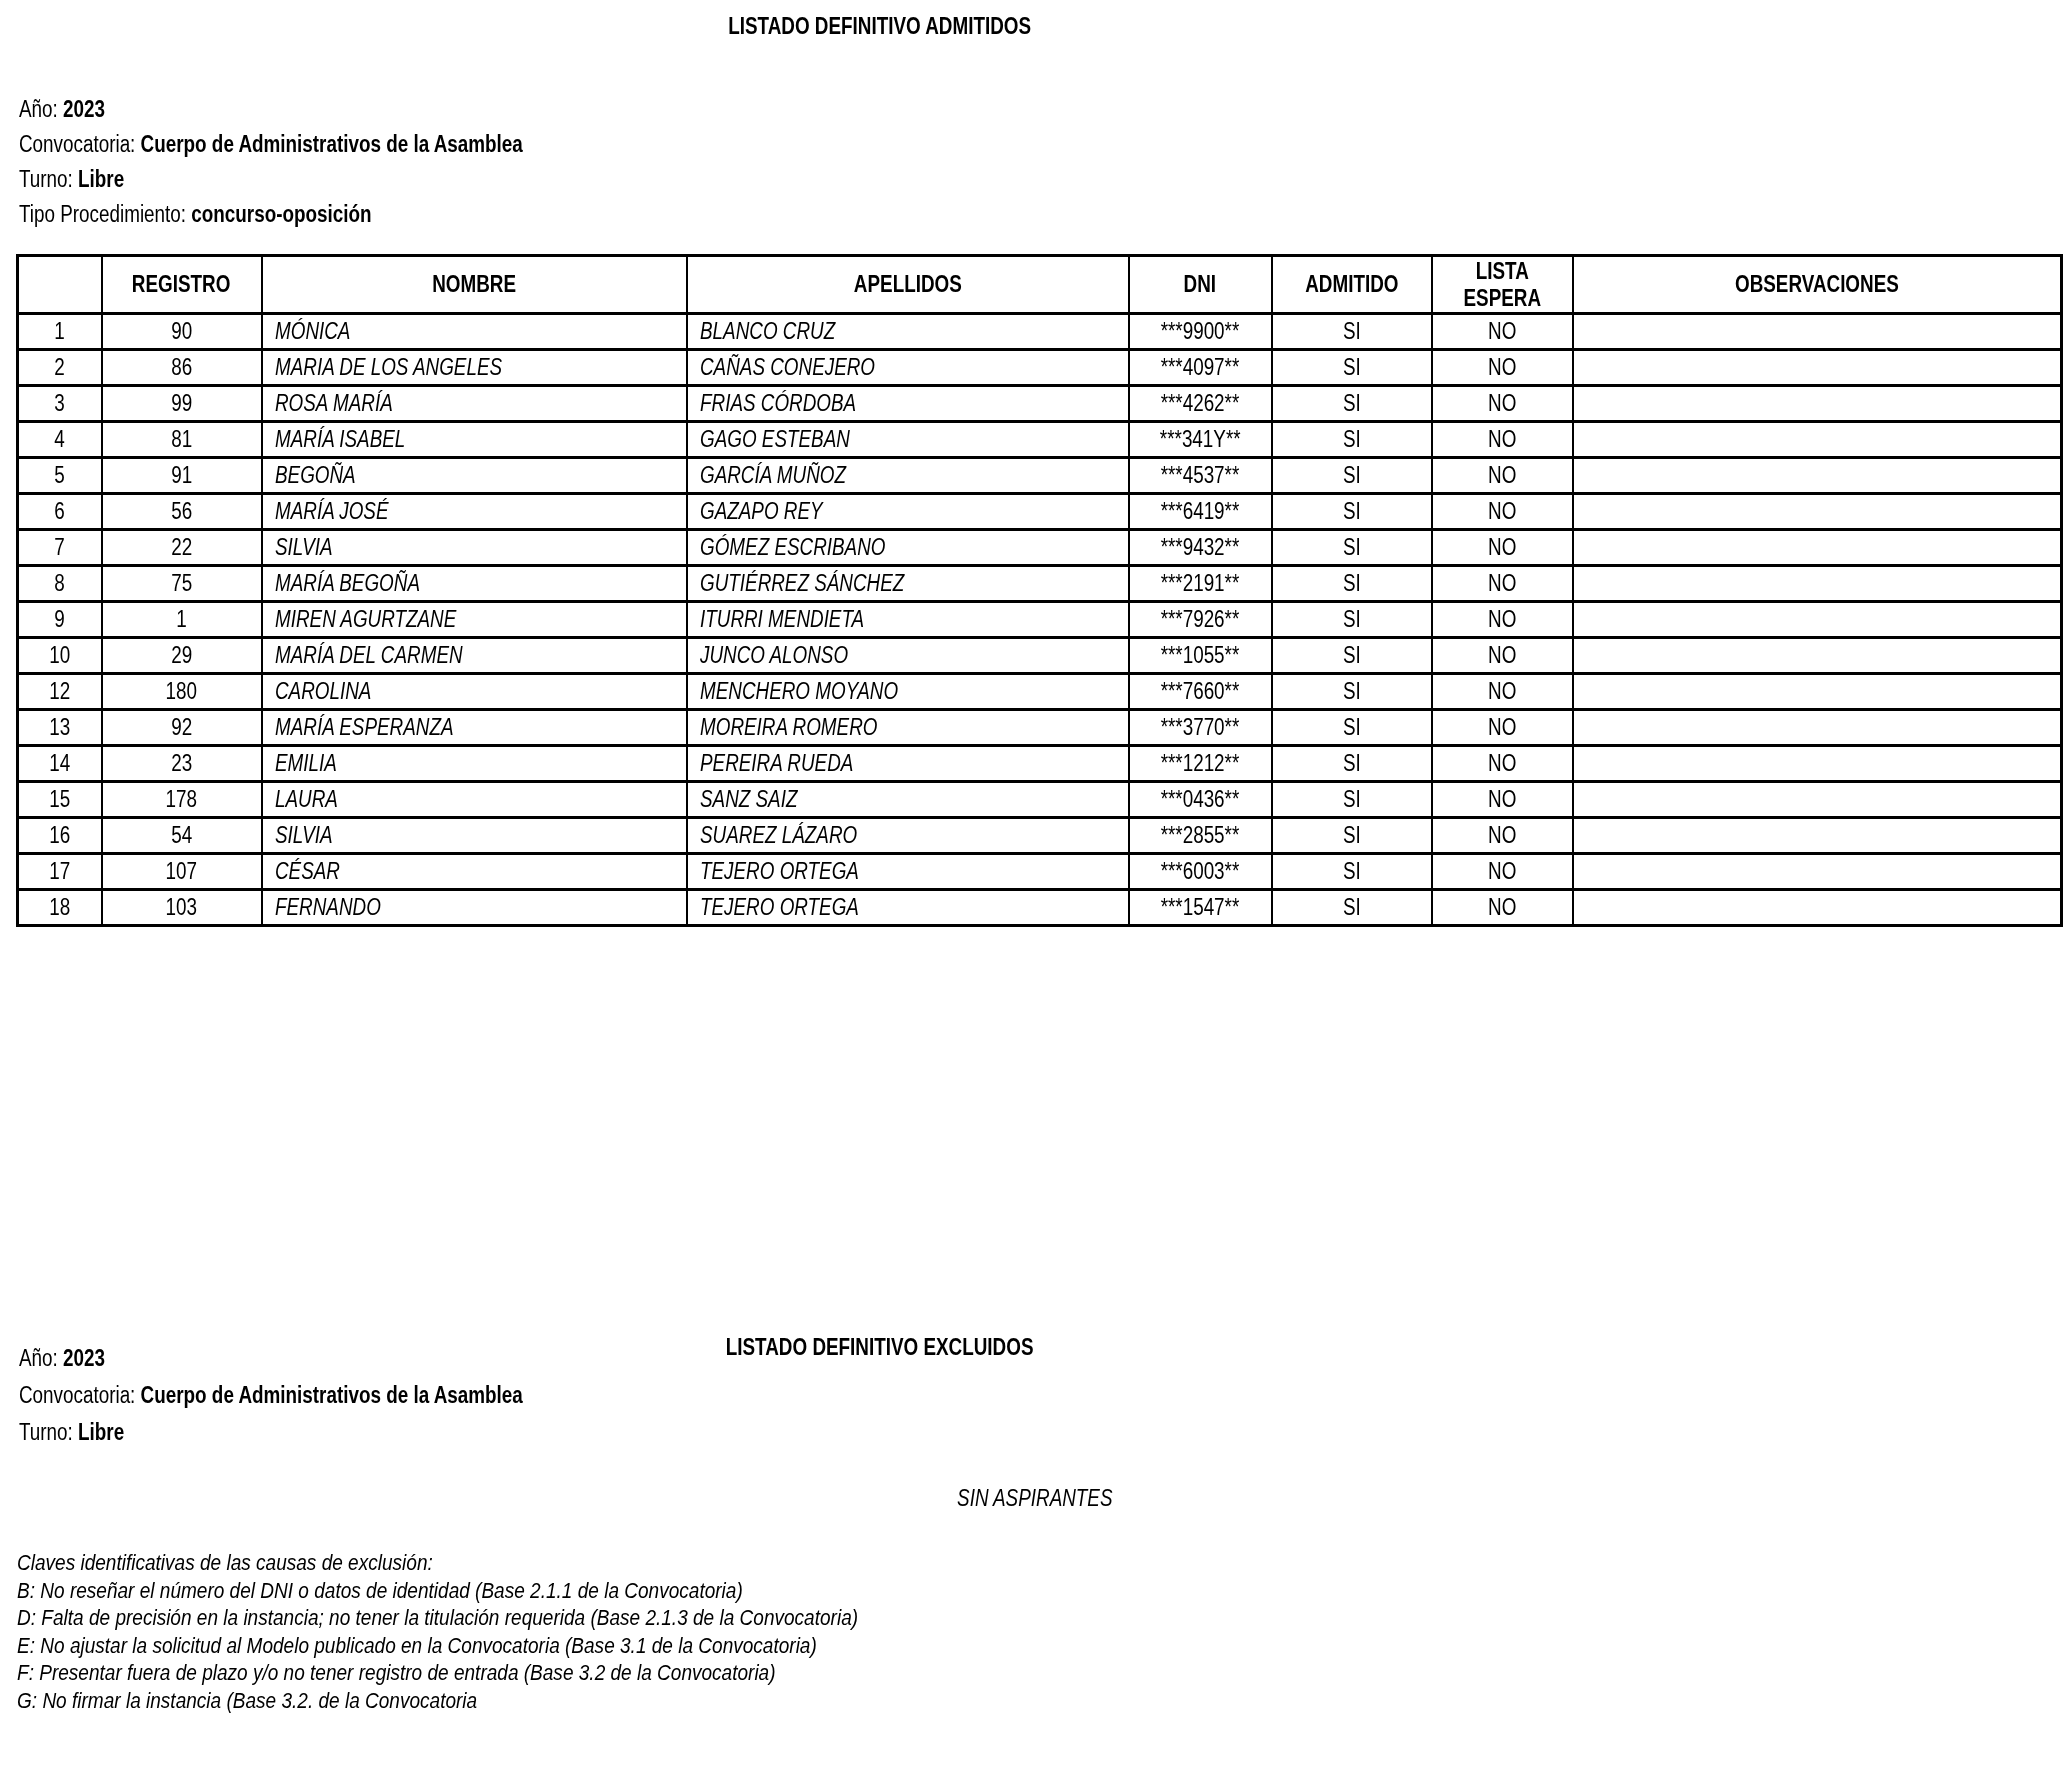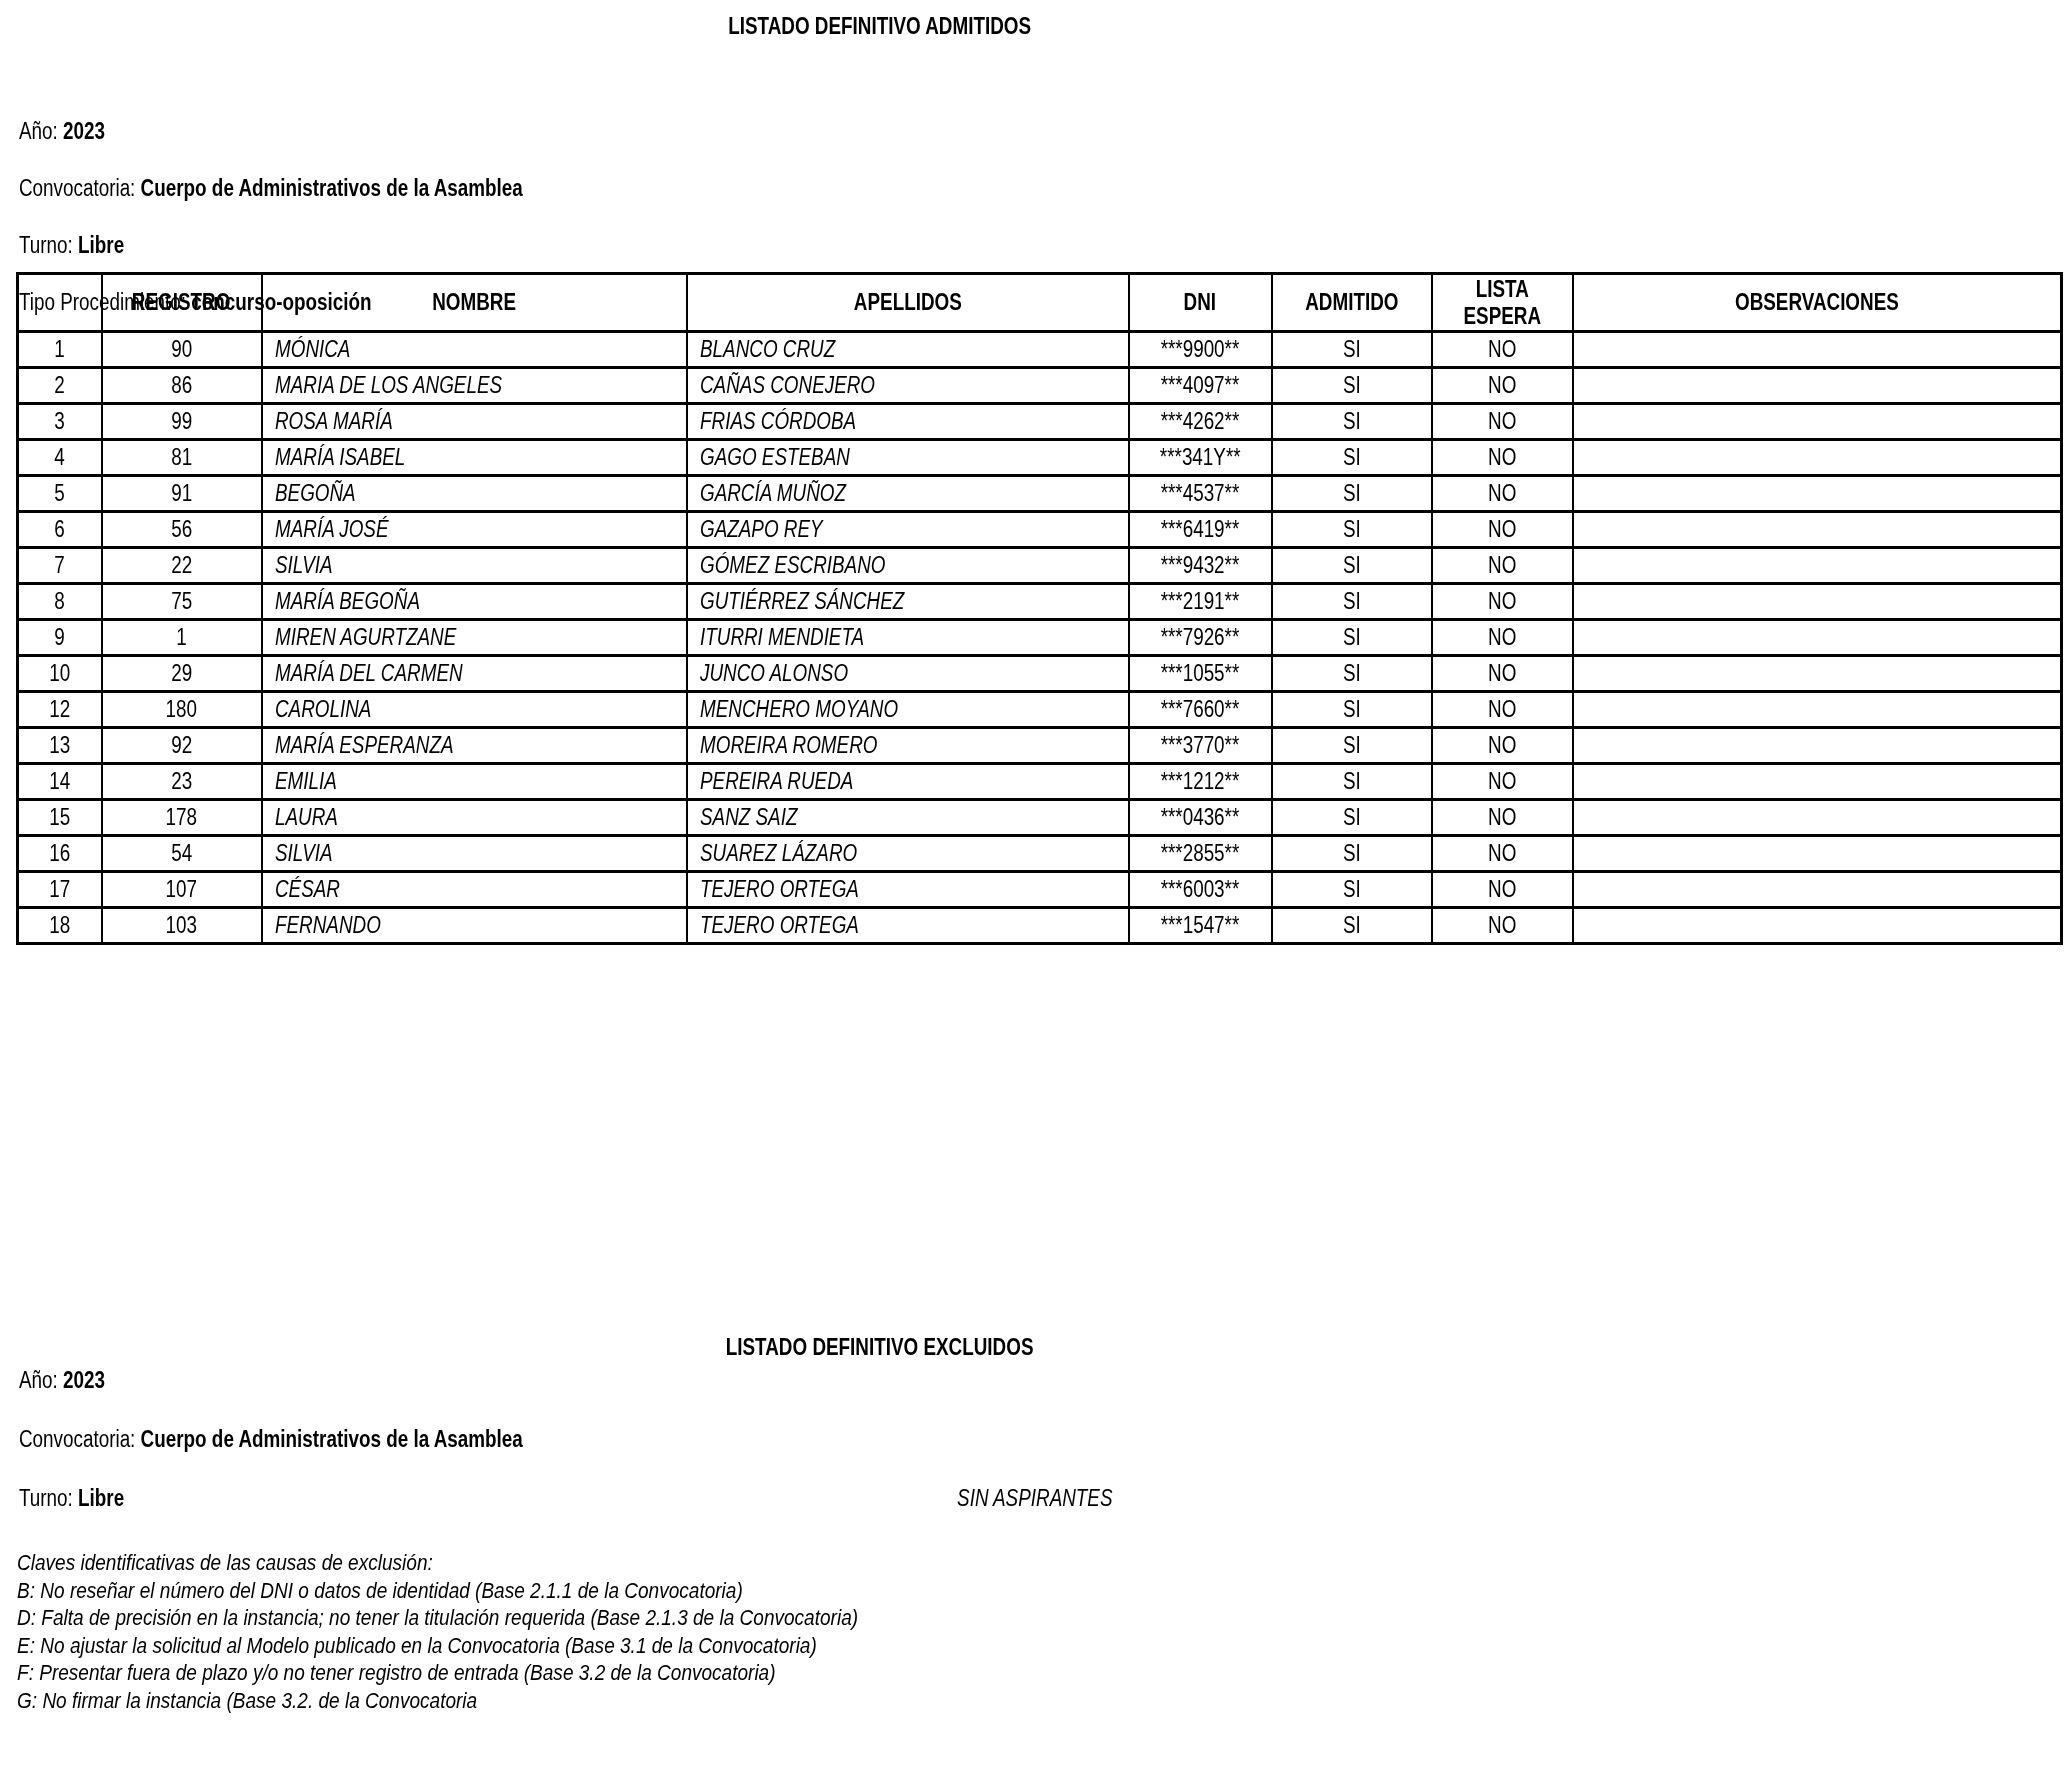--- a/index.html
+++ b/index.html
@@ -18,29 +18,29 @@
   .ttl {
     position:absolute; left:0; width:1760px;
     text-align:center; font-weight:bold; font-size:23px; line-height:28px;
   }
   #title-admitidos { top:12px; }
   #title-excluidos { top:1333px; }
 
   .info { position:absolute; left:18.6px; font-size:23px; }
   #info-admitidos { top:92px;  line-height:35px; }
   #info-excluidos { top:1340px; line-height:37px; }
-  .info-line { display:block;margin-top:22px; }
+  .info-line { display:block; }
 
   #sin-aspirantes {
     position:absolute; top:1485px; left:0; width:2070px;
     text-align:center; font-size:23px; line-height:27px;font-style:italic;
   }
 
   table#admitted-table {
-    position:absolute; left:16px; top:272px;
+    position:absolute; left:16px; top:254px;
     width:2044px; table-layout:fixed;
     border-collapse:collapse;
     border:3.7px solid #000;
   }
   #admitted-table th, #admitted-table td {
     border:2.8px solid #000;
     border-top-width:3.7px; border-bottom-width:3.7px;
     padding:0; font-size:23px; vertical-align:middle; overflow:hidden;
   }
   #admitted-table thead tr { height:58px; }

